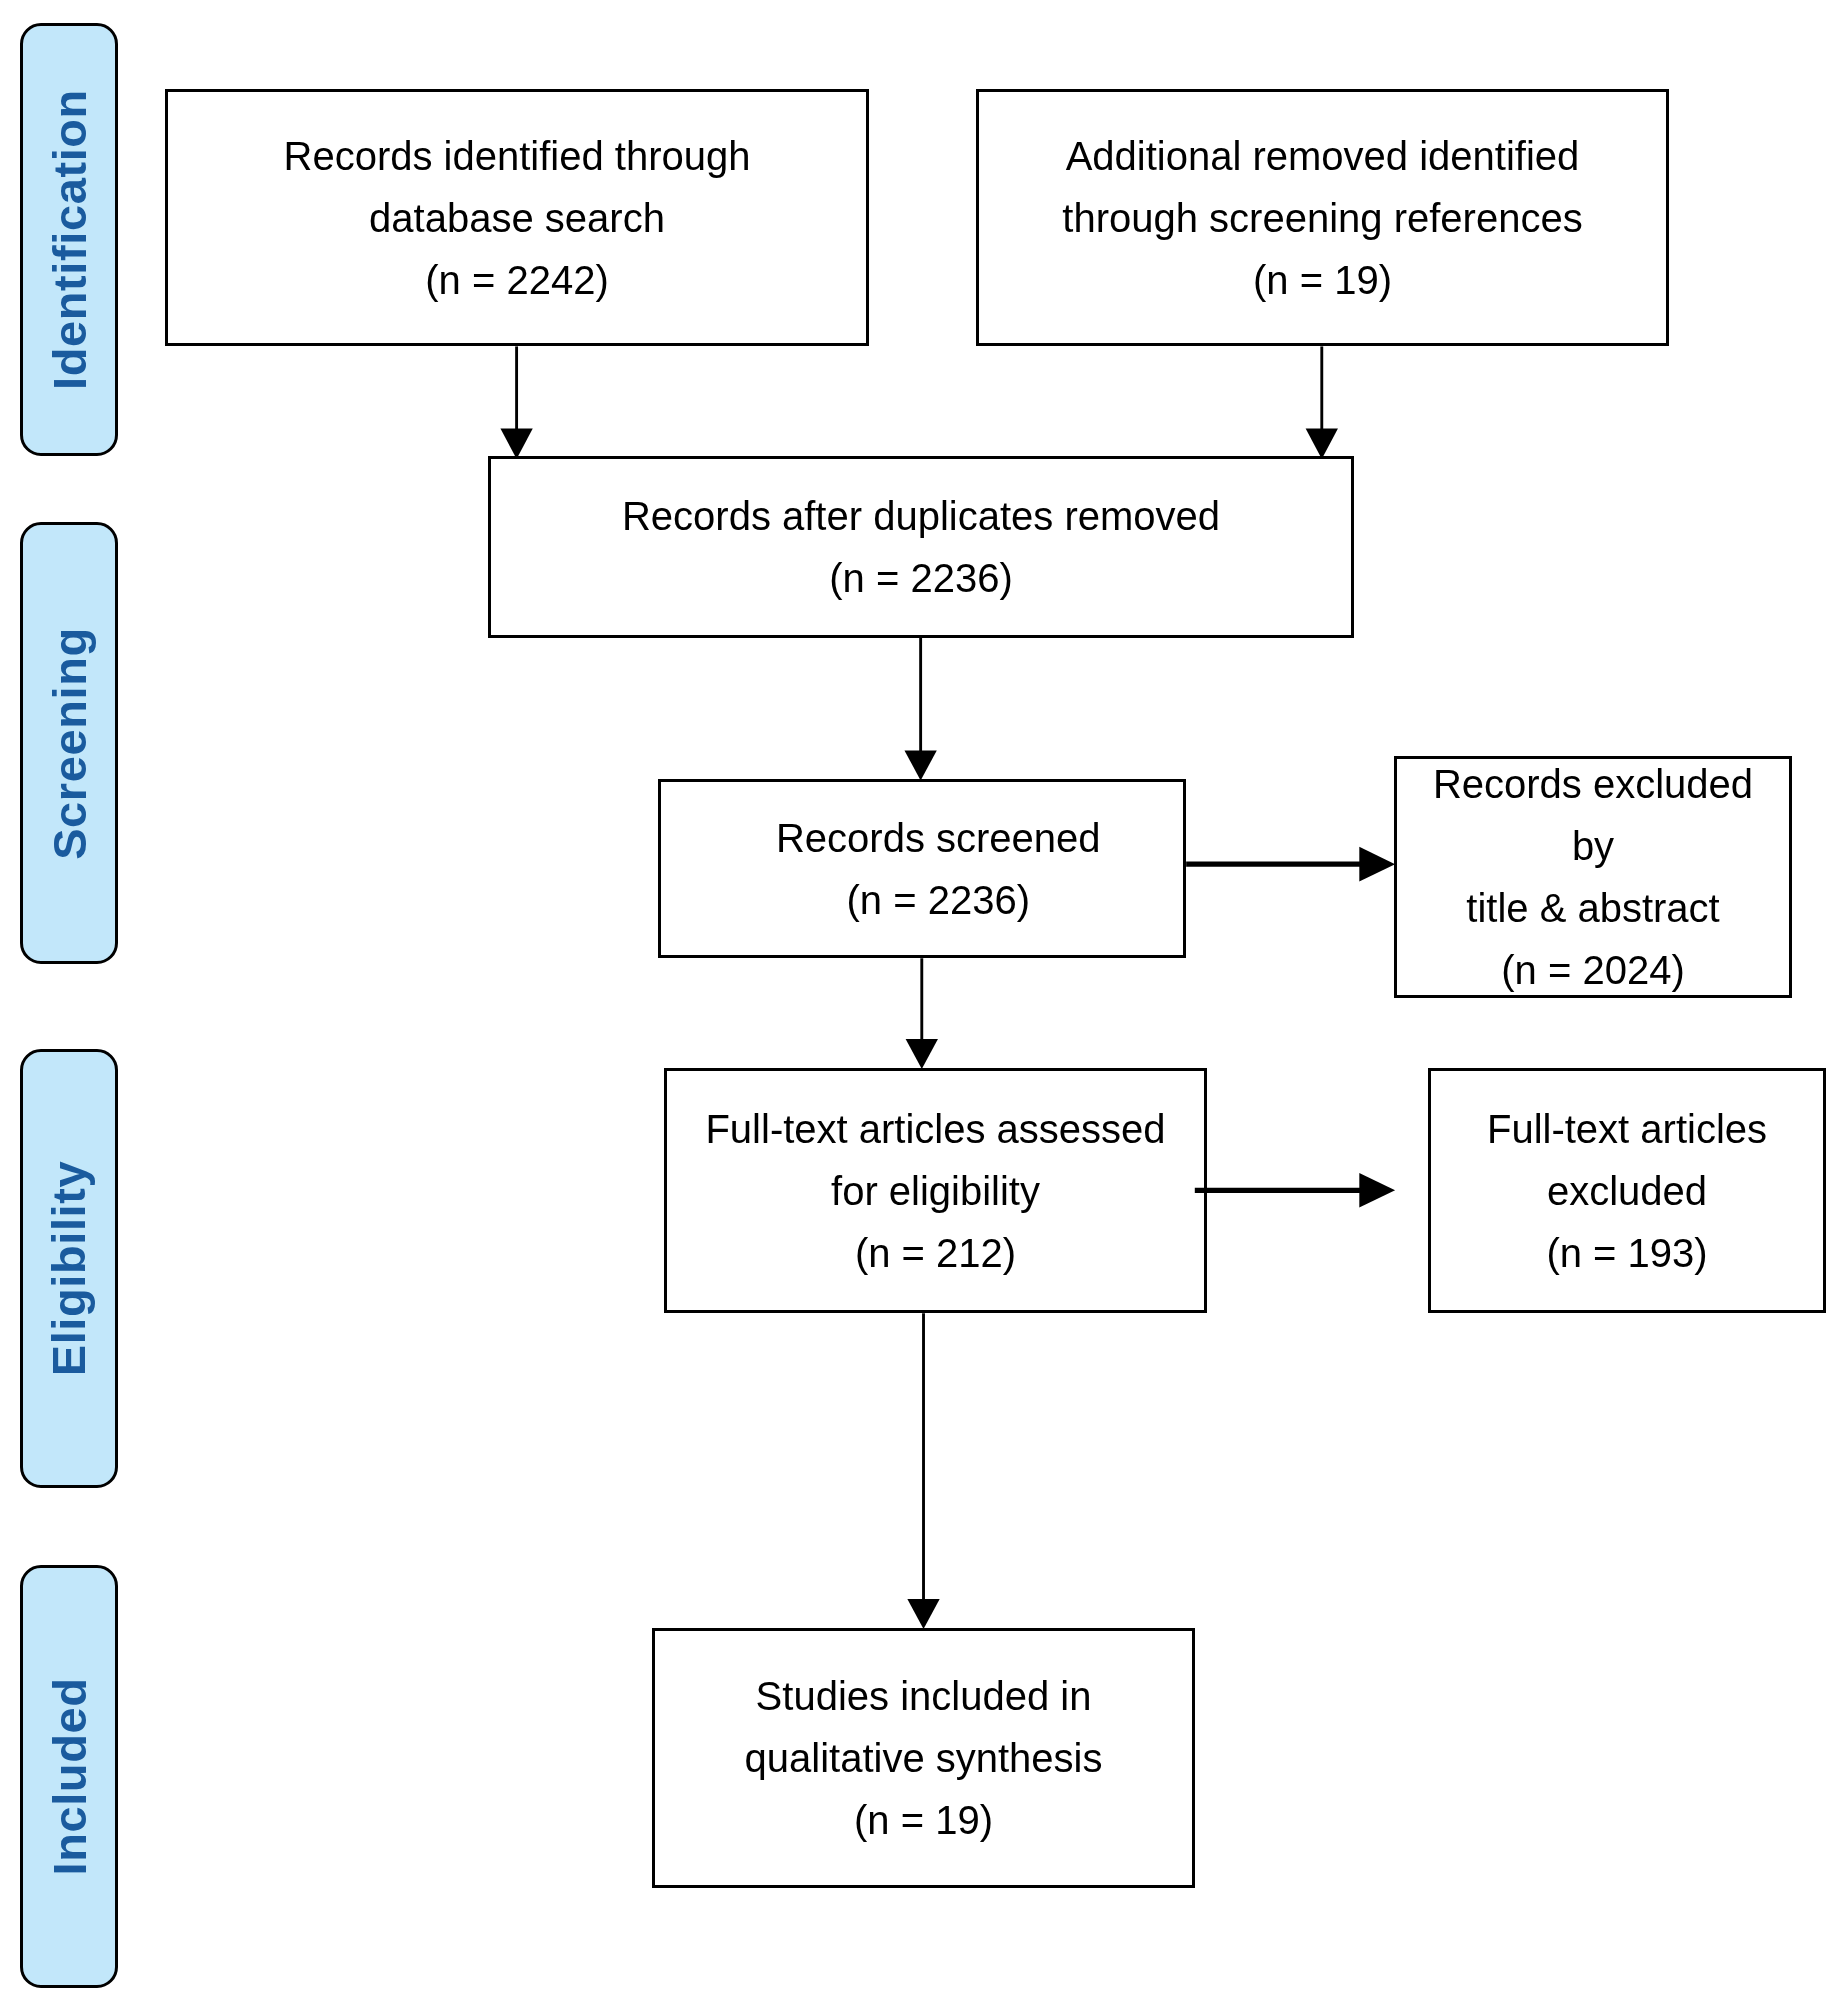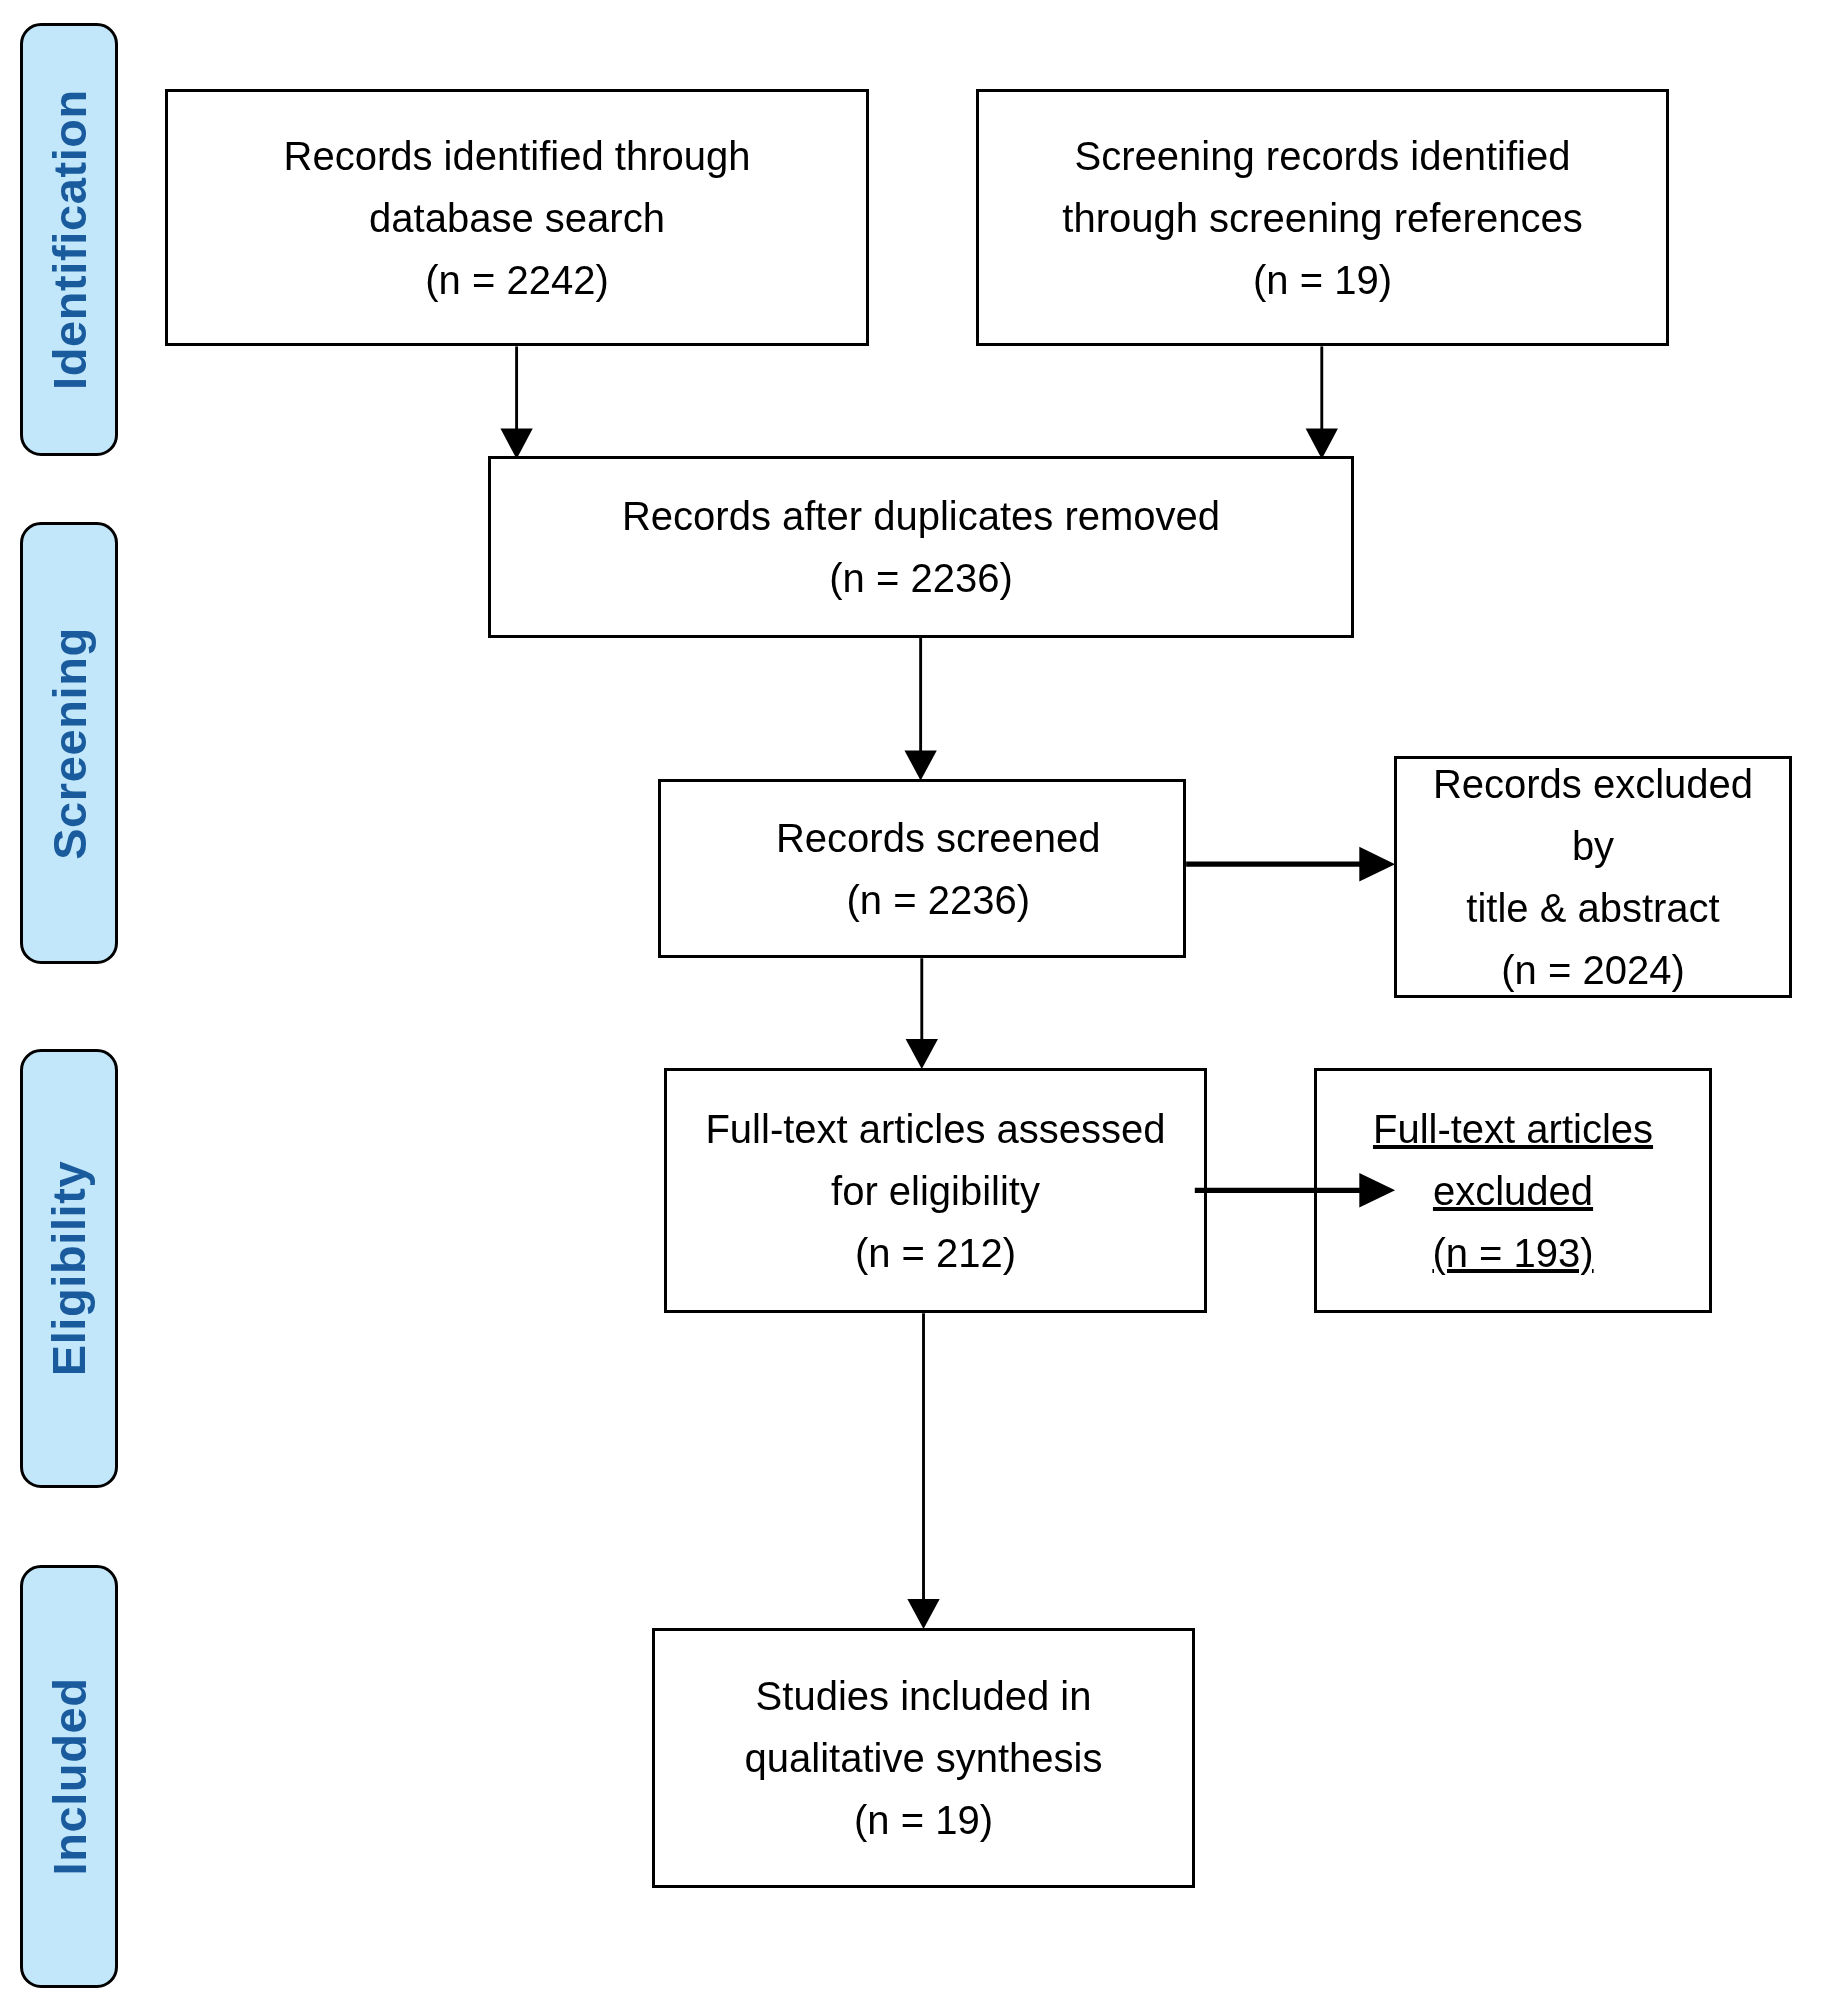--- a/index.html
+++ b/index.html
@@ -60,21 +60,21 @@
     font-size: 40px;
     line-height: 62px;
     padding: 5.8px 11.5px;
   }
   #box-identified    { left: 165px;  top: 89px;  width: 704px; height: 257px; }
   #box-additional    { left: 976px; top: 89px;  width: 693px; height: 257px; }
   #box-deduplicated  { left: 488px;  top: 456px;  width: 866px; height: 182px; }
   #box-screened      { left: 658px; top: 779px; width: 528px;  height: 179px; padding-left: 44px; }
   #box-excluded-ta   { left: 1394px; top: 756px; width: 398px;  height: 242px; }
   #box-fulltext      { left: 664px; top: 1068px; width: 543px;  height: 245px; }
-  #box-ft-excluded   { left: 1314px; top: 1068px; width: 398px;  height: 245px; text-decoration: underline; }
+  #box-ft-excluded   { left: 1428px; top: 1068px; width: 398px;  height: 245px; }
   #box-included      { left: 652px; top: 1628px; width: 543px;  height: 260px; }
 
   .arrows {
     position: absolute;
     left: 0; top: 0;
     width: 1843px;
     height: 1995px;
     pointer-events: none;
   }
   .arrow-line { stroke: var(--box-border); fill: none; }
@@ -100,21 +100,21 @@
     <span class="stage-text">Included</span>
   </div>
 
   <div class="box" id="box-identified">
     <span>Records identified through</span>
     <span>database search</span>
     <span>(n = 2242)</span>
   </div>
 
   <div class="box" id="box-additional">
-    <span>Screening records identified</span>
+    <span>Additional removed identified</span>
     <span>through screening references</span>
     <span>(n = 19)</span>
   </div>
 
   <div class="box" id="box-deduplicated">
     <span>Records after duplicates removed</span>
     <span>(n = 2236)</span>
   </div>
 
   <div class="box" id="box-screened">

